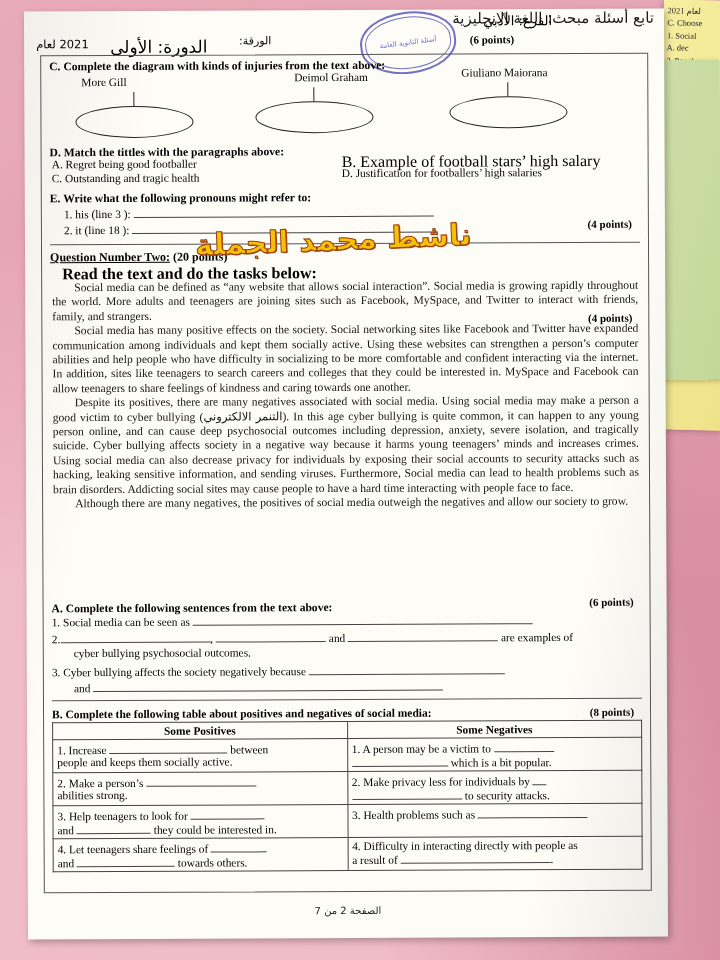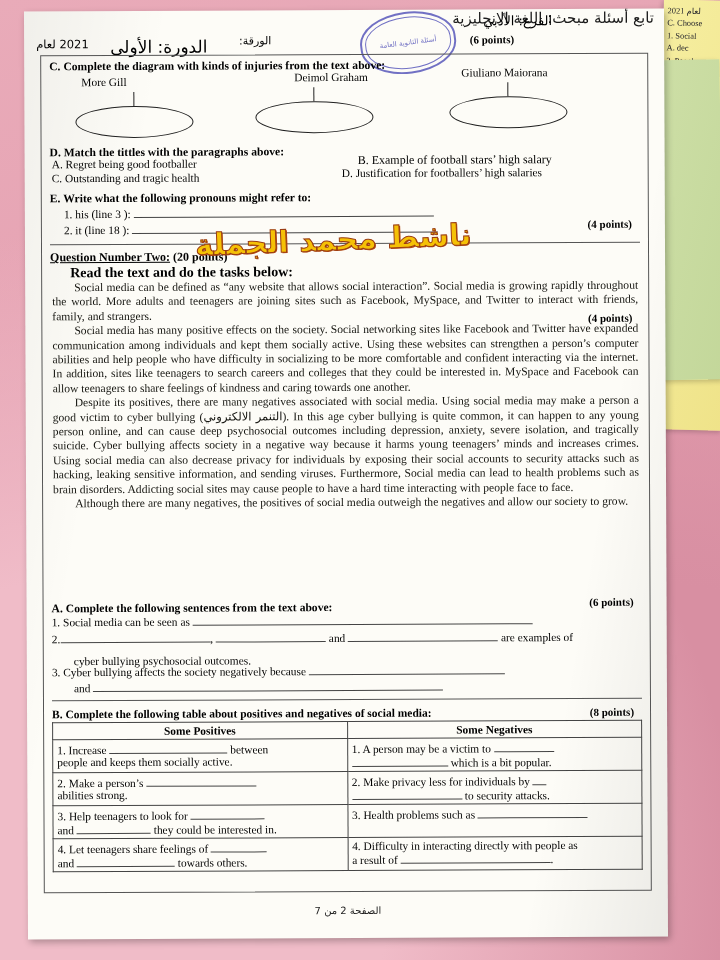--- a/index.html
+++ b/index.html
@@ -174,21 +174,21 @@
 
       <div class="oval" style="left:34px;top:50px;"></div>
       <div class="oval" style="left:214px;top:46px;"></div>
       <div class="oval" style="left:408px;top:42px;"></div>
 
       <div class="sec" style="top:86px;">
         <span class="bold" style="font-size:11.6px;">D. Match the tittles with the paragraphs above:</span>
         <span class="pts-r" style="top:78px;">(4 points)</span>
       </div>
       <div style="position:absolute;left:10px;top:102px;font-size:11.4px;">A. Regret being good footballer</div>
-      <div style="position:absolute;left:316px;top:98px;font-size:12px;">B. Example of football stars’ high salary</div>
+      <div style="position:absolute;left:300px;top:98px;font-size:16px;">B. Example of football stars’ high salary</div>
       <div style="position:absolute;left:10px;top:116px;font-size:11.4px;">C. Outstanding and tragic health</div>
       <div style="position:absolute;left:300px;top:112px;font-size:11.4px;">D. Justification for footballers’ high salaries</div>
 
       <div class="sec" style="top:132px;">
         <span class="bold" style="font-size:11.6px;">E. Write what the following pronouns might refer to:</span>
         <span class="pts-r" style="top:126px;">(4 points)</span>
       </div>
       <div style="position:absolute;left:22px;top:150px;font-size:11.4px;">
         <span>1. his (line  3 ):</span>
         <span class="ln" style="width:300px;"></span>
@@ -196,21 +196,21 @@
       <div style="position:absolute;left:22px;top:166px;font-size:11.4px;">
         <span>2. it (line 18 ):</span>
         <span class="ln" style="width:306px;"></span>
       </div>
 
       <div style="position:absolute;left:8px;top:188px;width:590px;border-top:1px solid #555;"></div>
       <div style="position:absolute;left:8px;top:194px;font-size:12px;">
         <span class="bold" style="text-decoration:underline;">Question Number Two:</span>
         <span class="bold">(20 points)</span>
       </div>
-      <div style="position:absolute;left:28px;top:209px;font-size:14px;font-weight:bold;">Read the text and do the tasks below:</div>
+      <div style="position:absolute;left:20px;top:209px;font-size:16px;font-weight:bold;">Read the text and do the tasks below:</div>
 
       <div class="para" style="position:absolute;left:10px;top:225px;width:586px;">
         <p>Social media can be defined as “any website that allows social interaction”. Social media is growing rapidly throughout the world. More adults and teenagers are joining sites such as Facebook, MySpace, and Twitter to interact with friends, family, and strangers.</p>
         <p>Social media has many positive effects on the society. Social networking sites like Facebook and Twitter have expanded communication among individuals and kept them socially active. Using these websites can strengthen a person’s computer abilities and help people who have difficulty in socializing to be more comfortable and confident interacting via the internet. In addition, sites like teenagers to search careers and colleges that they could be interested in. MySpace and Facebook can allow teenagers to share feelings of kindness and caring towards one another.</p>
         <p>Despite its positives, there are many negatives associated with social media. Using social media may make a person a good victim to cyber bullying (التنمر الالكتروني). In this age cyber bullying  is quite common, it can happen to any young person online, and can cause deep psychosocial outcomes including depression, anxiety, severe isolation, and tragically suicide. Cyber bullying affects society in a negative way because it harms young teenagers’ minds and increases crimes. Using social media can also decrease privacy for individuals by exposing their social accounts to security attacks such as hacking, leaking sensitive information, and sending viruses. Furthermore, Social media can lead to health problems such as brain disorders. Addicting social sites may cause people to have a hard time interacting with people face to face.</p>
         <p>Although there are many negatives, the positives of social media outweigh the negatives and allow our society to grow.</p>
       </div>
 
       <div style="position:absolute;left:8px;top:542px;width:590px;">
         <span class="bold" style="font-size:11.6px;">A. Complete the following sentences from the text above:</span>
@@ -218,21 +218,21 @@
       </div>
       <div style="position:absolute;left:8px;top:558px;font-size:11.4px;">
         <span>1. Social media can be seen as</span>
         <span class="ln" style="width:340px;"></span>
       </div>
       <div style="position:absolute;left:8px;top:575px;font-size:11.4px;width:586px;">
         2.<span class="ln" style="width:150px;"></span>,
         <span class="ln" style="width:110px;"></span> and
         <span class="ln" style="width:150px;"></span> are examples of
       </div>
-      <div style="position:absolute;left:30px;top:591px;font-size:11.4px;margin-top:8px;">cyber bullying  psychosocial outcomes.</div>
+      <div style="position:absolute;left:30px;top:591px;font-size:11.4px;">cyber bullying  psychosocial outcomes.</div>
       <div style="position:absolute;left:8px;top:608px;font-size:11.4px;">
         <span>3. Cyber bullying affects the society negatively because</span>
         <span class="ln" style="width:196px;"></span>
       </div>
       <div style="position:absolute;left:30px;top:624px;font-size:11.4px;">
         and <span class="ln" style="width:350px;"></span>
       </div>
 
       <div style="position:absolute;left:8px;top:644px;width:590px;border-top:1px solid #555;"></div>
       <div style="position:absolute;left:8px;top:648px;width:590px;">

